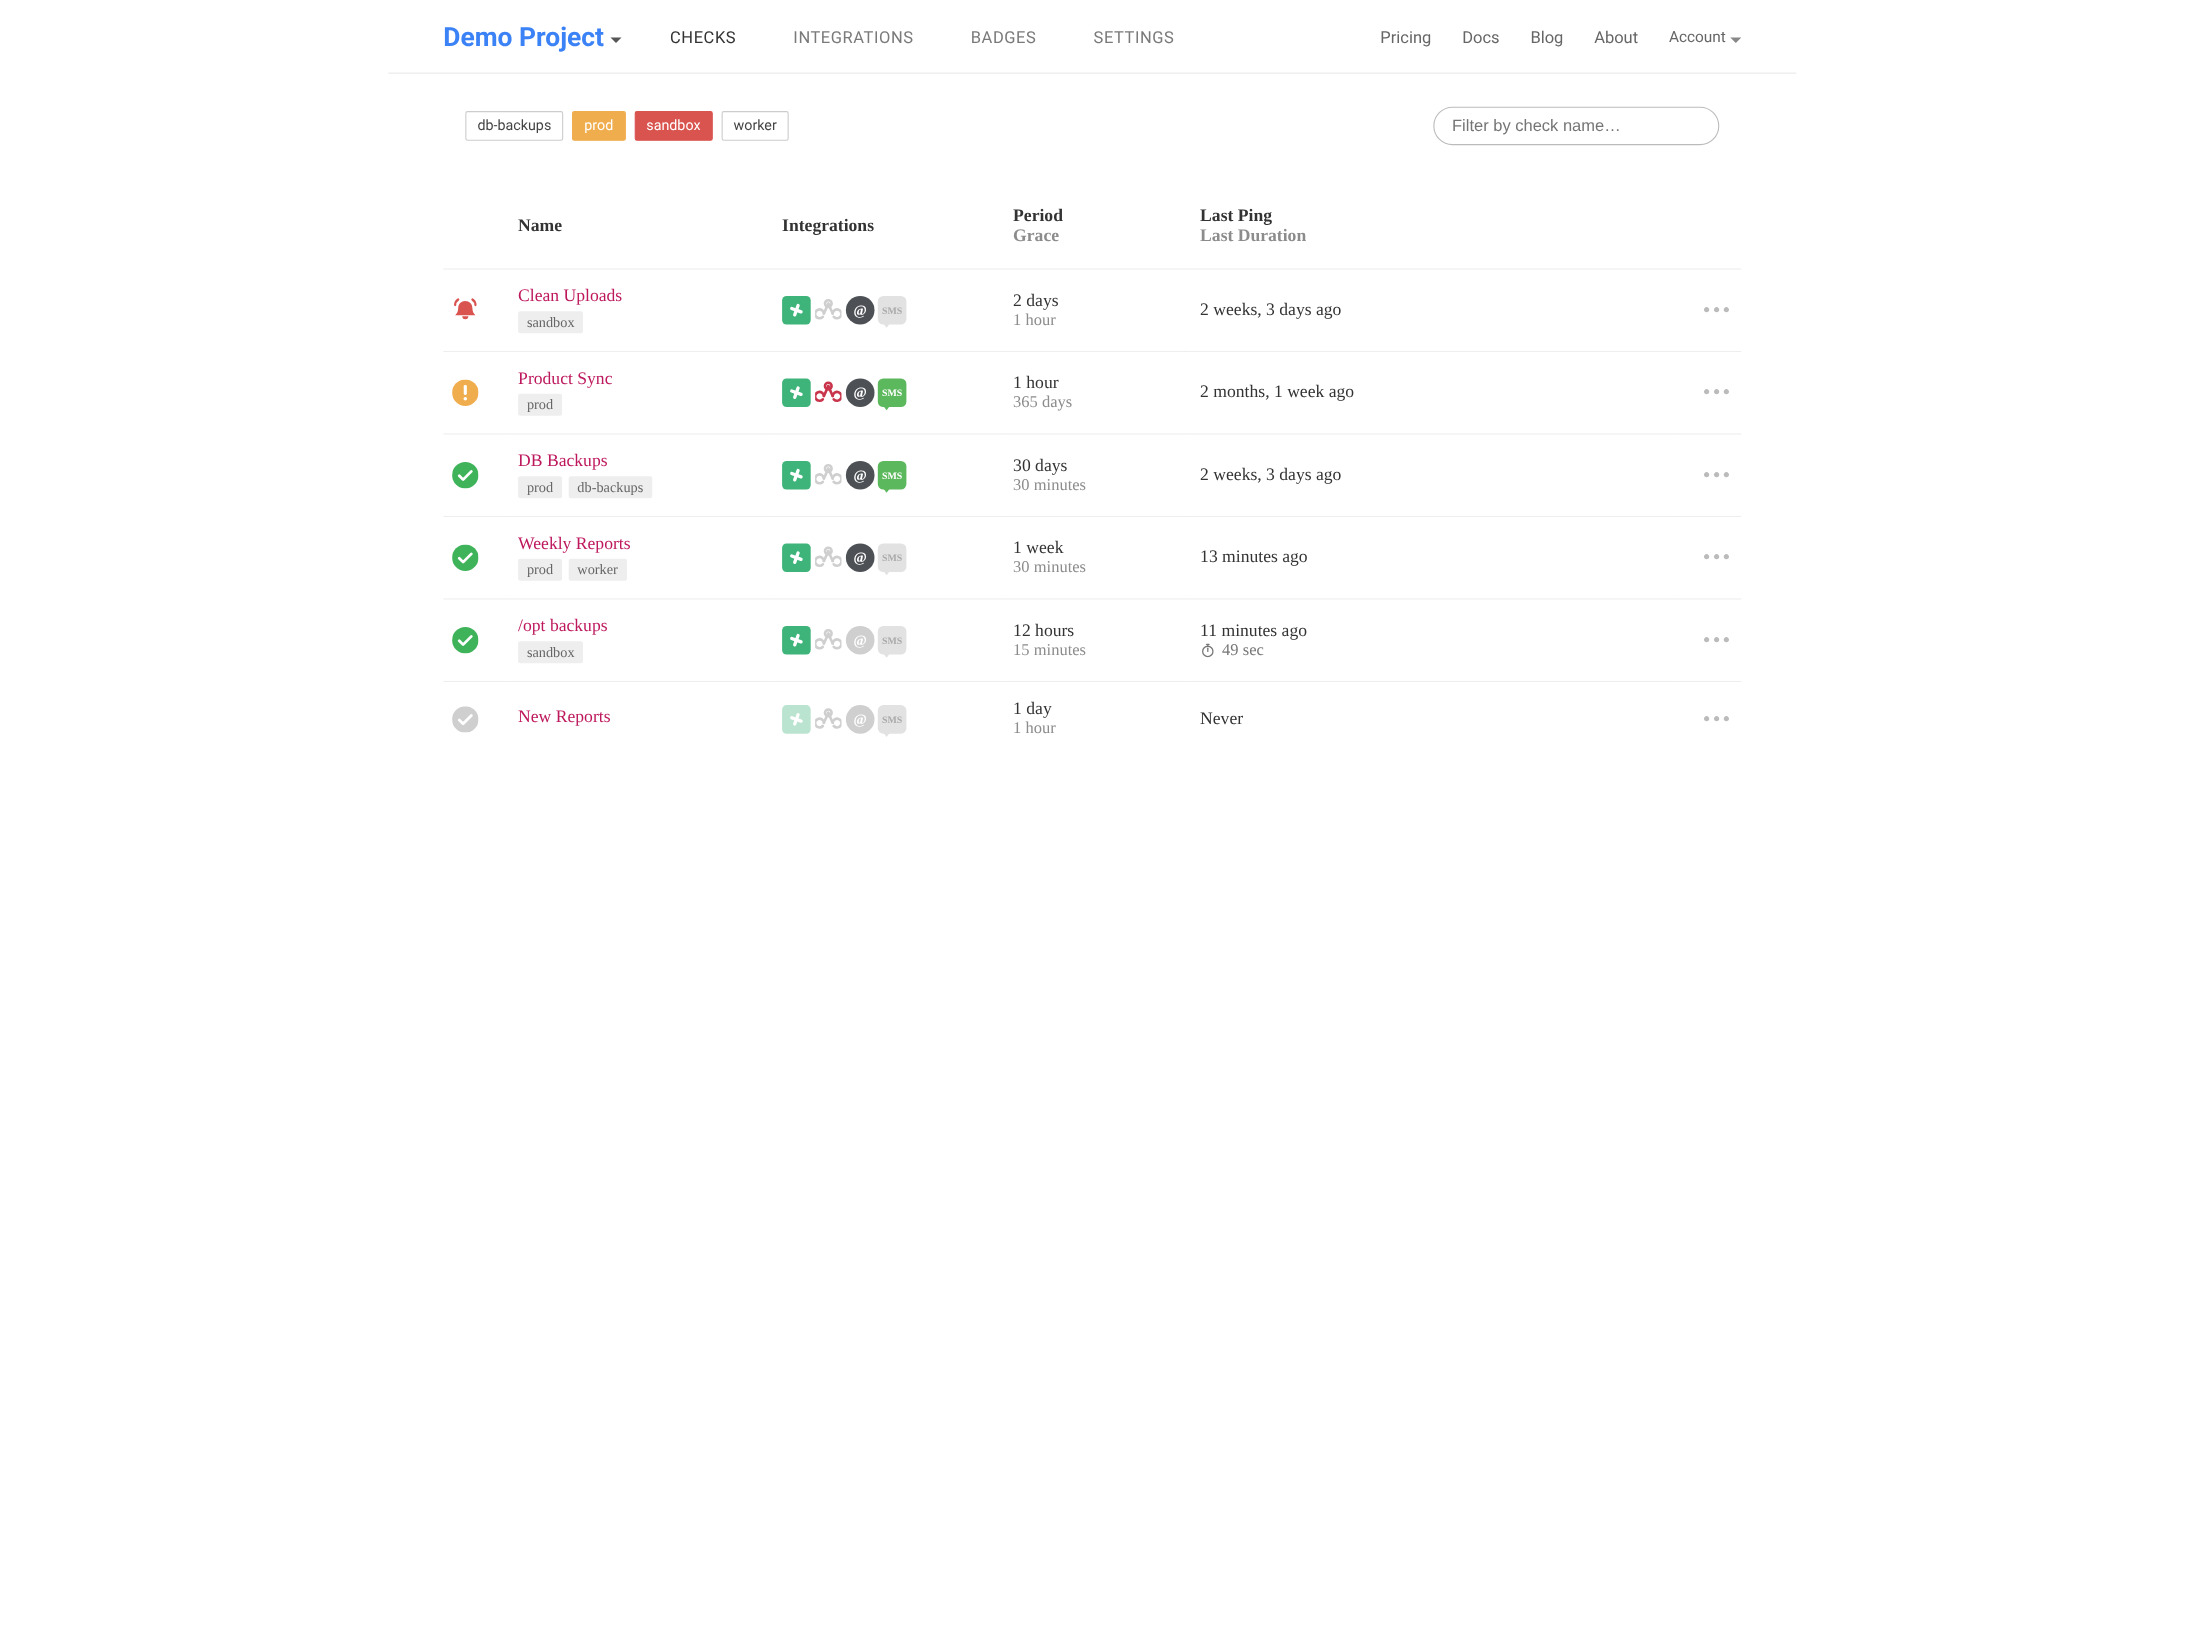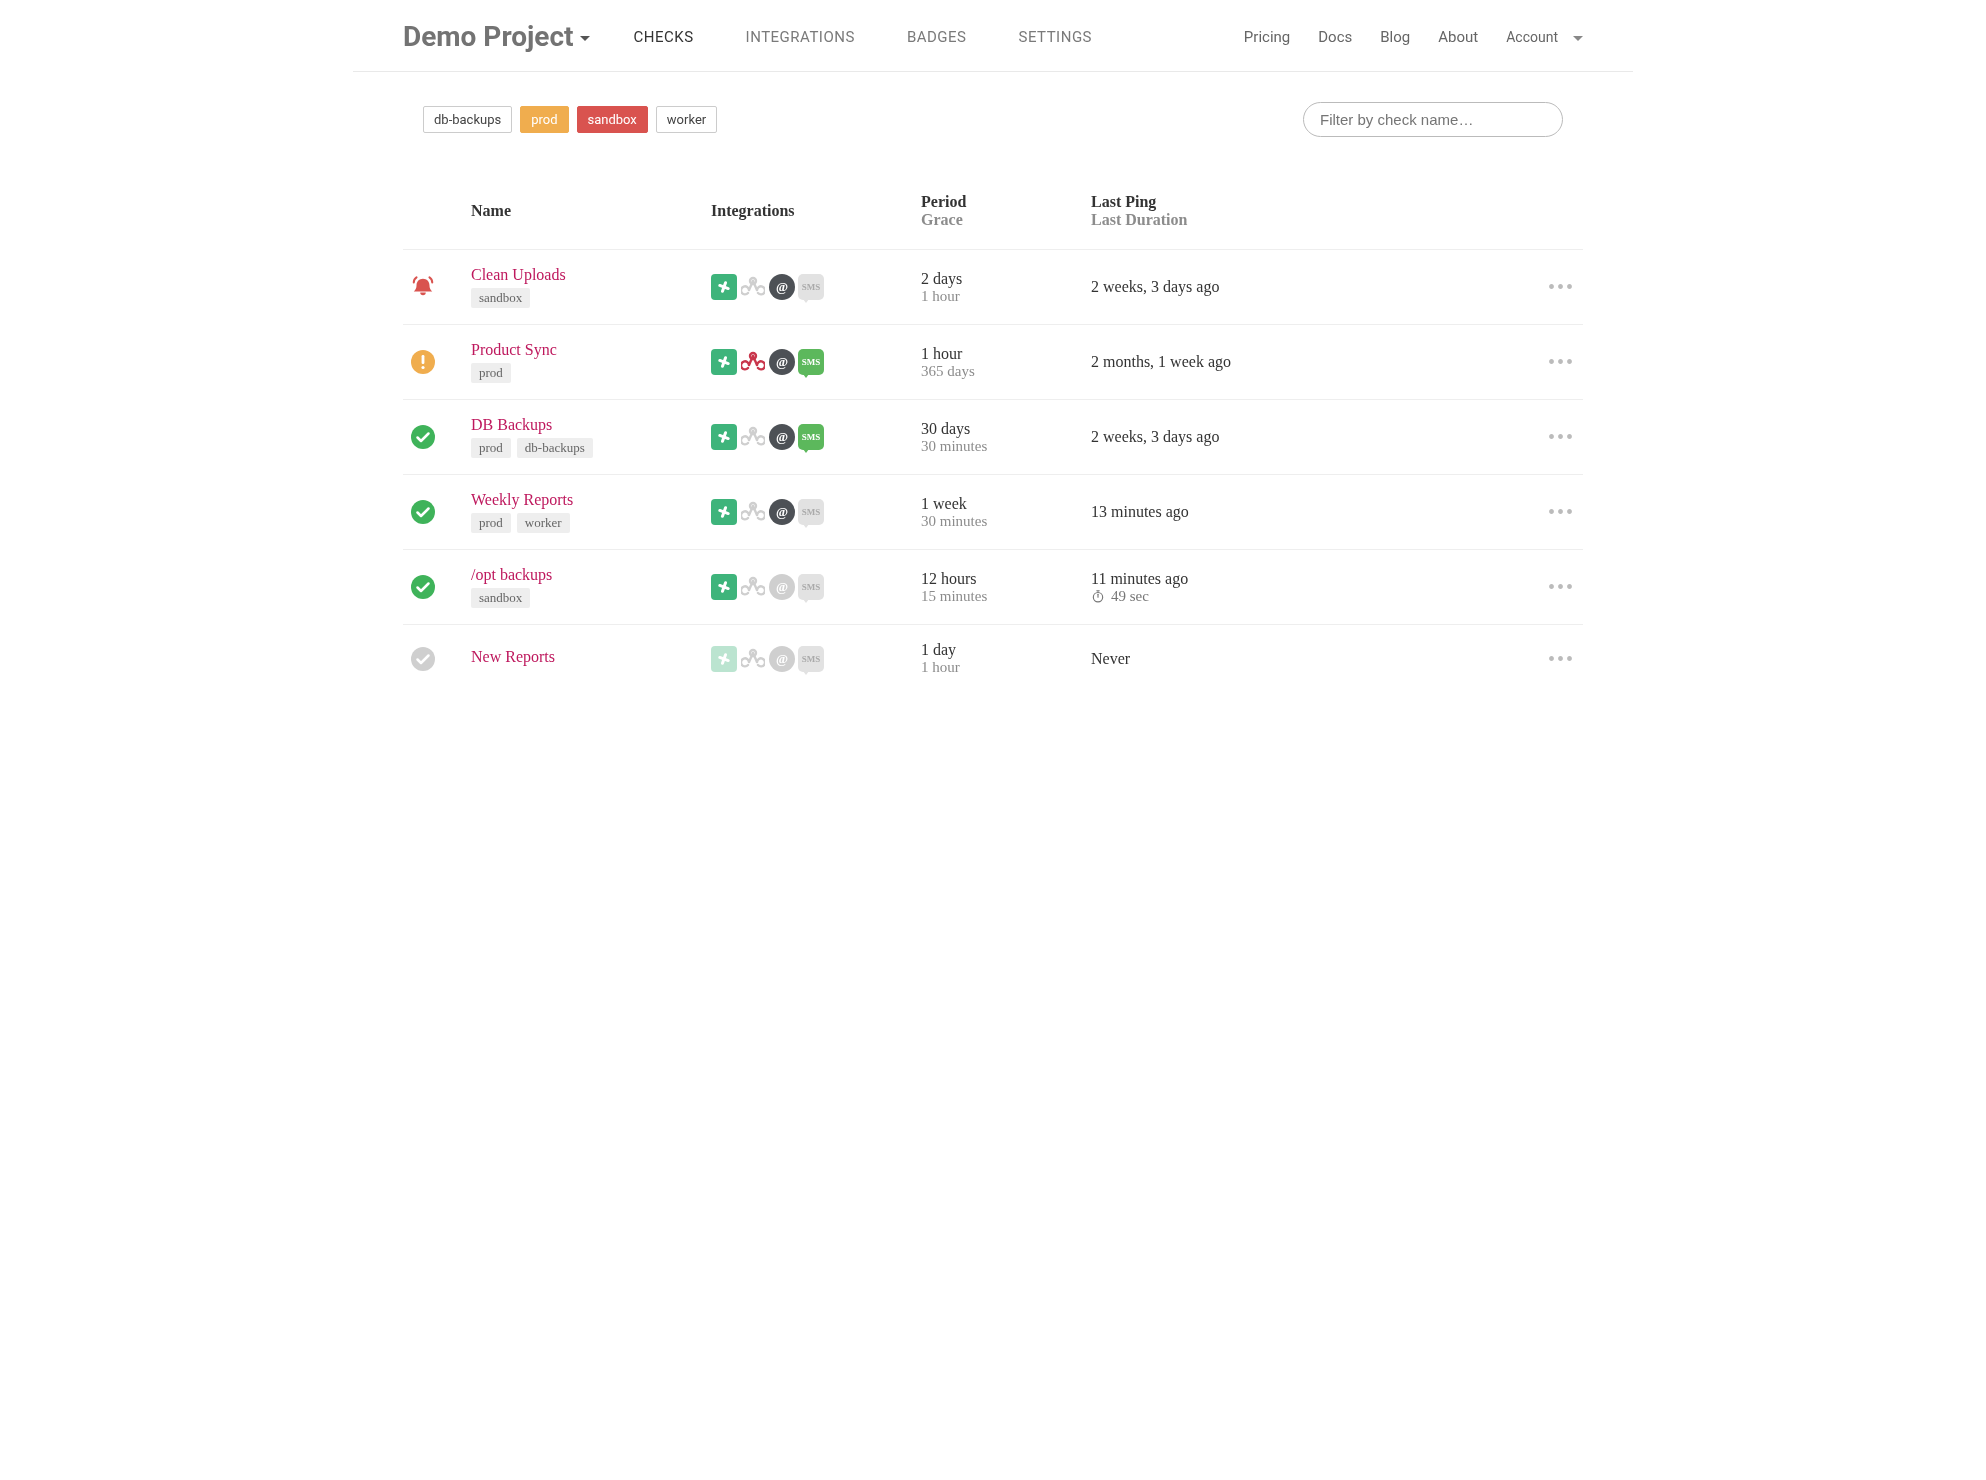--- a/index.html
+++ b/index.html
@@ -14,43 +14,43 @@
   
   .navbar {
     display: flex;
     align-items: center;
     padding: 20px 50px 18px 50px;
     border-bottom: 1px solid #e9e9e9;
     margin: 0 -20px 30px;
     gap: 30px;
   }
   .project-dropdown {
-    font-size: 28px;
+    font-size: 24px;
     font-weight: 700;
-    color: #737373;
+    color: #3b82f6;
     display: flex;
     align-items: center;
     gap: 6px;
     cursor: pointer;
     margin-right: 14px;
   }
   .caret {
     width: 0; height: 0;
     border-left: 5px solid transparent;
     border-right: 5px solid transparent;
     border-top: 5px solid #555;
     display: inline-block;
     margin-top: 4px;
   }
   .nav-tabs { display: flex; gap: 52px; }
   .nav-tab { color: #7a7a7a; font-size: 15px; letter-spacing: 0.5px; cursor: pointer; }
   .nav-tab.active { color: #333; }
   .nav-right { margin-left: auto; display: flex; gap: 28px; align-items: center; }
   .nav-link { color: #666; font-size: 15px; cursor: pointer; }
-  .account-dropdown { display: flex; align-items: center; gap: 15px; color: #666; cursor: pointer; }
+  .account-dropdown { display: flex; align-items: center; gap: 4px; color: #666; cursor: pointer; }
   .account-dropdown .caret { border-top-color: #888; }
 
   
   .filters-row { display: flex; align-items: center; padding: 0 50px; margin-bottom: 56px; }
   .tags { display: flex; gap: 8px; }
   .tag {
     padding: 5px 10px;
     border: 1px solid #ccc;
     border-radius: 2px;
     font-size: 13px;

